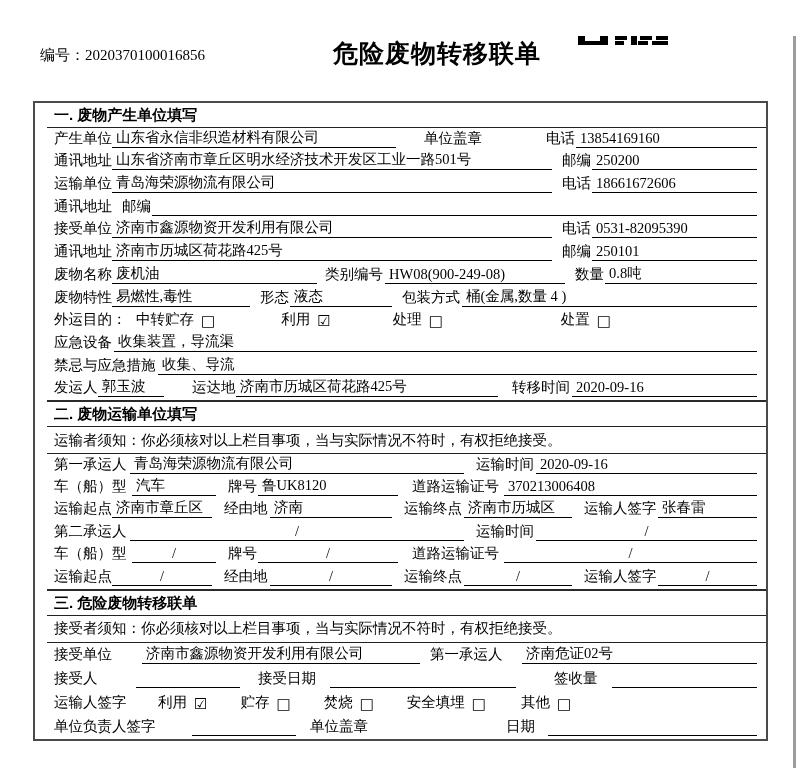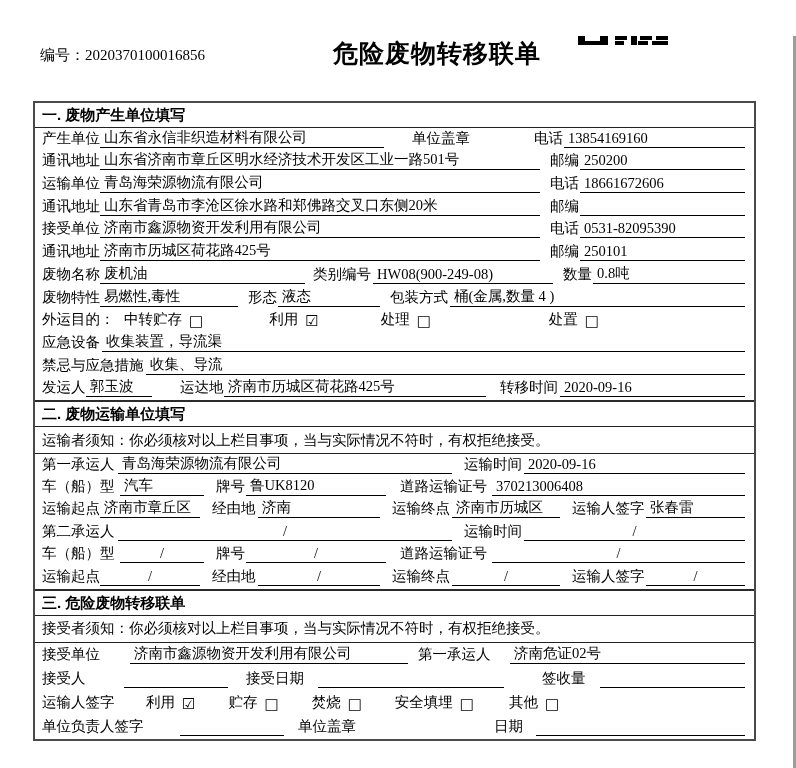--- a/index.html
+++ b/index.html
@@ -11,21 +11,21 @@
   .serial{position:absolute;left:40px;top:10px;font-size:15px;white-space:nowrap;}
   .doc-title{
     position:absolute;left:437px;top:1px;transform:translateX(-50%);
     font-size:25px;font-weight:700;letter-spacing:1px;white-space:nowrap;
   }
   .qr{position:absolute;left:578px;top:0;width:92px;height:9px;}
   .right-edge{position:absolute;right:0;top:0;width:3px;height:768px;background:#9c9c9c;}
   
   .form{
     position:absolute;left:33px;top:65px;width:719px;
-    border:2px solid #4a4a4a;background:#fff;
+    border:2px solid #4a4a4a;background:#fff;padding-left:12px;
   }
   .sec{width:100%;}
   .sec + .sec{border-top:2px solid #2a2a2a;}
   .sec-title{
     height:24px;line-height:24px;padding-left:7px;font-size:15px;font-weight:700;
     font-family:"Liberation Sans","DejaVu Sans",sans-serif;
     border-bottom:1.5px solid #222;white-space:nowrap;
   }
   .notice{
     height:26px;display:flex;align-items:center;padding-left:7px;font-size:14.5px;
@@ -102,21 +102,20 @@
 
       <div class="row">
         <span class="lb" style="width:58px">运输单位</span>
         <span class="u" style="width:440px">青岛海荣源物流有限公司</span>
         <span class="lb ml10" style="width:30px">电话</span>
         <span class="u grow">18661672606</span>
       </div>
 
       <div class="row">
         <span class="lb" style="width:58px">通讯地址</span>
-        <span class="u" style="width:440px">山东省青岛市李沧区徐水路和郑佛路交叉口东侧20米</span>
         <span class="lb ml10" style="width:30px">邮编</span>
         <span class="u grow"></span>
       </div>
 
       <div class="row">
         <span class="lb" style="width:58px">接受单位</span>
         <span class="u" style="width:440px">济南市鑫源物资开发利用有限公司</span>
         <span class="lb ml10" style="width:30px">电话</span>
         <span class="u grow">0531-82095390</span>
       </div>

